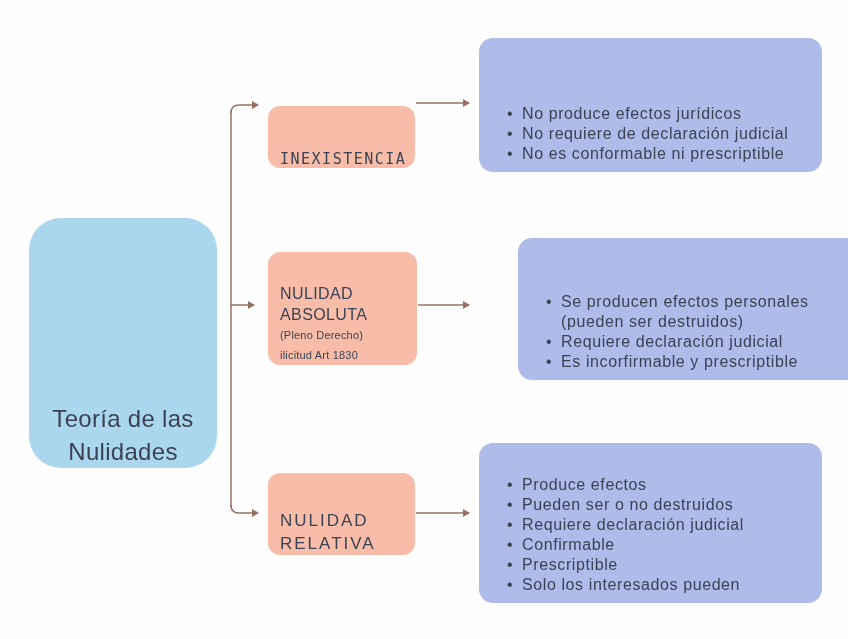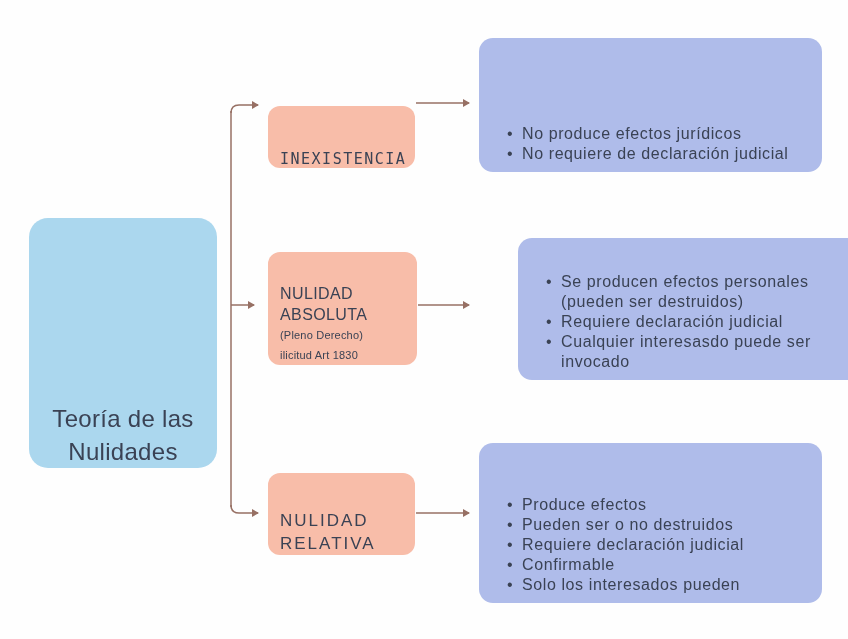--- a/index.html
+++ b/index.html
@@ -39,21 +39,21 @@
     position: absolute;
     display: flex;
     flex-direction: column;
     justify-content: flex-end;
   }
 
   .root-node {
     left: 29px; top: 218px;
     width: 188px; height: 250px;
     background: var(--root-fill);
-    border-radius: 19px;
+    border-radius: 32px;
     align-items: center;
     text-align: center;
     padding: 0 14px;
   }
   .root-node .root-label {
     font-size: 24px;
     line-height: 33px;
     letter-spacing: 0.3px;
   }
 
@@ -140,34 +140,36 @@
 
   <div class="node branch-node branch-3">
     <span class="label-spaced">NULIDAD</span>
     <span class="label-spaced">RELATIVA</span>
   </div>
 
   <div class="node detail-node detail-1">
     <ul>
         <li>No produce efectos jurídicos</li>
         <li>No requiere de declaración judicial</li>
+        <li>No es conformable ni prescriptible</li>
       </ul>
   </div>
 
   <div class="node detail-node detail-2">
     <ul>
         <li>Se producen efectos personales (pueden ser destruidos)</li>
         <li>Requiere declaración judicial</li>
-        <li>Cualquier interesasdo puede ser invocado</li>
+        <li>Es incorfirmable y prescriptible</li>
       </ul>
   </div>
 
   <div class="node detail-node detail-3">
     <ul>
         <li>Produce efectos</li>
         <li>Pueden ser o no destruidos</li>
         <li>Requiere declaración judicial</li>
         <li>Confirmable</li>
+        <li>Prescriptible</li>
         <li>Solo los interesados pueden</li>
       </ul>
   </div>
 
 </div>
 
 </body></html>

